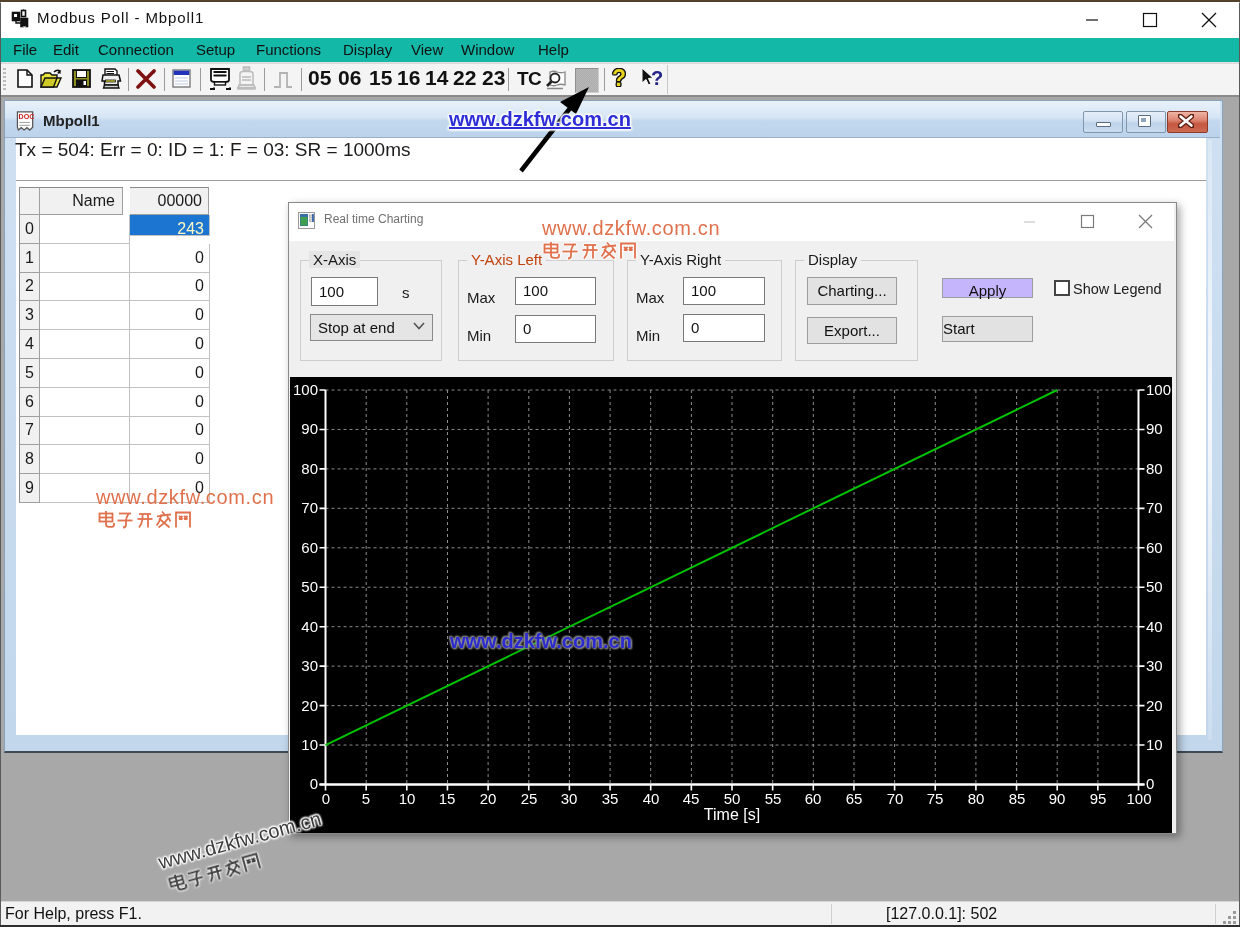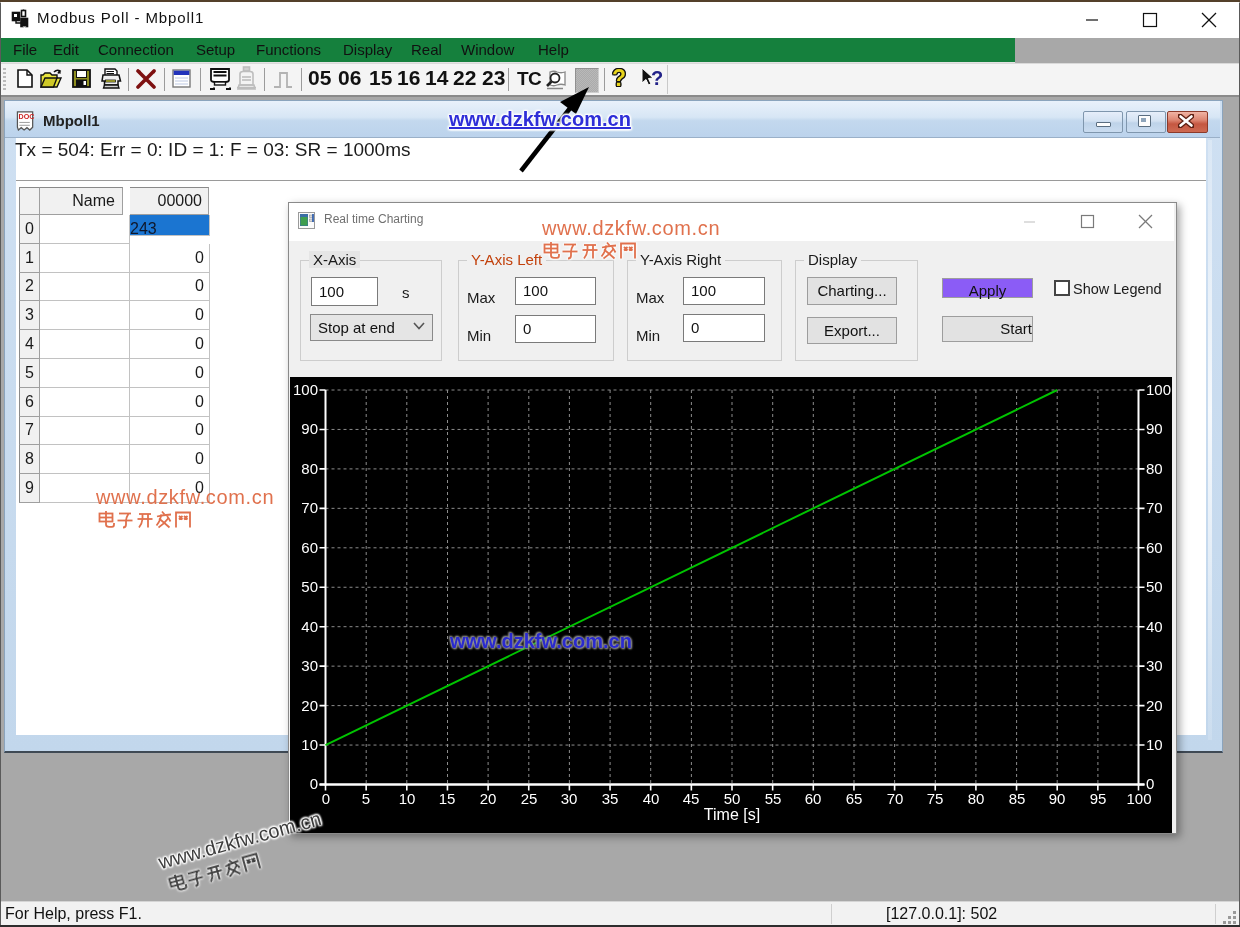--- a/index.html
+++ b/index.html
@@ -63,28 +63,28 @@
 
 <svg class="abs" style="left:1080px;top:10px;" width="150" height="20" viewBox="0 0 150 20">
  <g stroke="#111" stroke-width="1.2" fill="none">
   <line x1="6" y1="10" x2="18" y2="10"></line>
   <rect x="63.5" y="3.5" width="13" height="13"></rect>
   <line x1="122" y1="3" x2="136" y2="17"></line>
       <line x1="136" y1="3" x2="122" y2="17"></line>
  </g>
 </svg>
 
-<div class="abs" id="menubar" style="left:1px;top:38px;width:1014px;height:24px;background:#15803d;border-bottom:1px solid #e2e2e2;font-size:15px;color:#111;">
+<div class="abs" id="menubar" style="left:1px;top:38px;width:1238px;height:24px;background:#14b8a6;border-bottom:1px solid #e2e2e2;font-size:15px;color:#111;">
   <span class="abs" style="left:12px;top:3px;">File</span>
   <span class="abs" style="left:52px;top:3px;">Edit</span>
   <span class="abs" style="left:97px;top:3px;">Connection</span>
   <span class="abs" style="left:195px;top:3px;">Setup</span>
   <span class="abs" style="left:255px;top:3px;">Functions</span>
   <span class="abs" style="left:342px;top:3px;">Display</span>
-  <span class="abs" style="left:410px;top:3px;">Real</span>
+  <span class="abs" style="left:410px;top:3px;">View</span>
   <span class="abs" style="left:460px;top:3px;">Window</span>
   <span class="abs" style="left:537px;top:3px;">Help</span>
 </div>
 
 <div class="abs" id="toolbar" style="left:1px;top:63px;width:1238px;height:32px;background:#f4f4f4;border-top:1px solid #d9d9d9;"></div>
 <div class="abs" style="left:3px;top:68px;width:3px;height:22px;background:repeating-linear-gradient(#bbb 0 2px,#f4f4f4 2px 4px);"></div>
 <div id="icons">
 
 <svg class="abs" style="left:17px;top:69px;" width="16" height="19" viewBox="0 0 16 19">
   <path d="M1 1 H10 L15 6 V18 H1 Z" fill="#fff" stroke="#111" stroke-width="1.6"></path>
@@ -220,21 +220,21 @@
 <div class="abs" id="childcontent" style="left:16px;top:138px;width:1190px;height:597px;background:#ffffff;"></div>
 <div class="abs" style="left:16px;top:138px;width:1190px;height:42px;border-bottom:1px solid #9a9a9a;"></div>
 <div class="abs" style="left:15px;top:140px;font-size:19px;line-height:19px;color:#1c1c1c;">Tx = 504: Err = 0: ID = 1: F = 03: SR = 1000ms</div>
 
 <div id="grid">
 <div class="abs" style="left:19px;top:187px;width:21px;height:28px;background:#f1f1f1;border:1px solid #9f9f9f;border-top-color:#8a8a8a;border-left-color:#8a8a8a;box-sizing:border-box;"></div>
 <div class="abs" style="left:40px;top:187px;width:90px;height:28px;background:#f1f1f1;border-right:1px solid #9f9f9f;border-bottom:1px solid #9f9f9f;border-top:1px solid #8a8a8a;box-sizing:border-box;font-size:16px;color:#1a1a1a;text-align:right;line-height:26px;padding-right:7px;width:83px;">Name</div>
 <div class="abs" style="left:130px;top:187px;width:85px;height:28px;background:#f1f1f1;border-right:1px solid #9f9f9f;border-bottom:1px solid #9f9f9f;border-top:1px solid #8a8a8a;box-sizing:border-box;font-size:16px;color:#1a1a1a;text-align:right;line-height:26px;padding-right:6px;width:79px;">00000</div>
 <div class="abs" style="left:19px;top:215px;width:21px;height:29px;background:#f1f1f1;border-right:1px solid #9f9f9f;border-bottom:1px solid #9f9f9f;border-left:1px solid #8a8a8a;box-sizing:border-box;font-size:16px;color:#1a1a1a;text-align:center;line-height:27px;">0</div>
 <div class="abs" style="left:40px;top:215px;width:90px;height:29px;background:#fff;border-right:1px solid #c2c2c2;border-bottom:1px solid #c2c2c2;box-sizing:border-box;"></div>
-<div class="abs" style="left:130px;top:215px;width:85px;height:21px;background:#1b75d1;color:#0f172a;border-right:1px solid #c2c2c2;border-bottom:1px solid #c2c2c2;box-sizing:border-box;font-size:16px;line-height:27px;padding-right:5px;width:80px;">243</div>
+<div class="abs" style="left:130px;top:215px;width:85px;height:21px;background:#1b75d1;color:#fef9c3;border-right:1px solid #c2c2c2;border-bottom:1px solid #c2c2c2;box-sizing:border-box;font-size:16px;text-align:right;line-height:27px;padding-right:5px;width:80px;">243</div>
 <div class="abs" style="left:19px;top:244px;width:21px;height:29px;background:#f1f1f1;border-right:1px solid #9f9f9f;border-bottom:1px solid #9f9f9f;border-left:1px solid #8a8a8a;box-sizing:border-box;font-size:16px;color:#1a1a1a;text-align:center;line-height:27px;">1</div>
 <div class="abs" style="left:40px;top:244px;width:90px;height:29px;background:#fff;border-right:1px solid #c2c2c2;border-bottom:1px solid #c2c2c2;box-sizing:border-box;"></div>
 <div class="abs" style="left:130px;top:244px;width:85px;height:29px;background:#fff;color:#1a1a1a;border-right:1px solid #c2c2c2;border-bottom:1px solid #c2c2c2;box-sizing:border-box;font-size:16px;text-align:right;line-height:27px;padding-right:5px;width:80px;">0</div>
 <div class="abs" style="left:19px;top:273px;width:21px;height:28px;background:#f1f1f1;border-right:1px solid #9f9f9f;border-bottom:1px solid #9f9f9f;border-left:1px solid #8a8a8a;box-sizing:border-box;font-size:16px;color:#1a1a1a;text-align:center;line-height:26px;">2</div>
 <div class="abs" style="left:40px;top:273px;width:90px;height:28px;background:#fff;border-right:1px solid #c2c2c2;border-bottom:1px solid #c2c2c2;box-sizing:border-box;"></div>
 <div class="abs" style="left:130px;top:273px;width:85px;height:28px;background:#fff;color:#1a1a1a;border-right:1px solid #c2c2c2;border-bottom:1px solid #c2c2c2;box-sizing:border-box;font-size:16px;text-align:right;line-height:26px;padding-right:5px;width:80px;">0</div>
 <div class="abs" style="left:19px;top:301px;width:21px;height:29px;background:#f1f1f1;border-right:1px solid #9f9f9f;border-bottom:1px solid #9f9f9f;border-left:1px solid #8a8a8a;box-sizing:border-box;font-size:16px;color:#1a1a1a;text-align:center;line-height:27px;">3</div>
 <div class="abs" style="left:40px;top:301px;width:90px;height:29px;background:#fff;border-right:1px solid #c2c2c2;border-bottom:1px solid #c2c2c2;box-sizing:border-box;"></div>
 <div class="abs" style="left:130px;top:301px;width:85px;height:29px;background:#fff;color:#1a1a1a;border-right:1px solid #c2c2c2;border-bottom:1px solid #c2c2c2;box-sizing:border-box;font-size:16px;text-align:right;line-height:27px;padding-right:5px;width:80px;">0</div>
 <div class="abs" style="left:19px;top:330px;width:21px;height:29px;background:#f1f1f1;border-right:1px solid #9f9f9f;border-bottom:1px solid #9f9f9f;border-left:1px solid #8a8a8a;box-sizing:border-box;font-size:16px;color:#1a1a1a;text-align:center;line-height:27px;">4</div>
@@ -317,22 +317,22 @@
 <div class="abs" style="left:627px;top:260px;width:155px;height:101px;border:1px solid #cdcdcd;box-sizing:border-box;"></div>
 <div class="abs" style="left:636px;top:251px;font-size:15px;color:#1a1a1a;background:#f0f0f0;padding:0 4px;">Y-Axis Right</div>
 <div class="abs" style="left:636px;top:289px;font-size:15px;color:#1a1a1a;">Max</div>
 <div class="abs" style="left:683px;top:277px;width:89px;height:28px;background:#fff;border:1px solid #7a7a7a;box-sizing:border-box;font-size:15px;color:#111;line-height:26px;padding-left:7px;width:82px;">100</div>
 <div class="abs" style="left:636px;top:327px;font-size:15px;color:#1a1a1a;">Min</div>
 <div class="abs" style="left:683px;top:314px;width:89px;height:28px;background:#fff;border:1px solid #7a7a7a;box-sizing:border-box;font-size:15px;color:#111;line-height:26px;padding-left:7px;width:82px;">0</div>
 <div class="abs" style="left:795px;top:260px;width:123px;height:101px;border:1px solid #cdcdcd;box-sizing:border-box;"></div>
 <div class="abs" style="left:804px;top:251px;font-size:15px;color:#1a1a1a;background:#f0f0f0;padding:0 4px;">Display</div>
 <div class="abs" style="left:807px;top:277px;width:90px;height:28px;background:#e2e2e2;border:1px solid #9d9d9d;box-sizing:border-box;font-size:15px;color:#111;line-height:26px;text-align:center;">Charting...</div>
 <div class="abs" style="left:807px;top:317px;width:90px;height:27px;background:#e2e2e2;border:1px solid #9d9d9d;box-sizing:border-box;font-size:15px;color:#111;line-height:25px;text-align:center;">Export...</div>
-<div class="abs" style="left:942px;top:278px;width:91px;height:20px;background:#8b5cf6;border:1px solid #9d9d9d;box-sizing:border-box;font-size:15px;color:#111;line-height:24px;text-align:center;">Apply</div>
-<div class="abs" style="left:942px;top:316px;width:91px;height:26px;background:#e2e2e2;border:1px solid #9d9d9d;box-sizing:border-box;font-size:15px;color:#111;line-height:24px;text-align:right;">Start</div>
+<div class="abs" style="left:942px;top:278px;width:91px;height:20px;background:#c4b5fd;border:1px solid #9d9d9d;box-sizing:border-box;font-size:15px;color:#111;line-height:24px;text-align:center;">Apply</div>
+<div class="abs" style="left:942px;top:316px;width:91px;height:26px;background:#e2e2e2;border:1px solid #9d9d9d;box-sizing:border-box;font-size:15px;color:#111;line-height:24px;text-align:left;">Start</div>
 <div class="abs" style="left:1054px;top:280px;width:12px;height:12px;background:#fff;border:2px solid #454545;"></div>
 <div class="abs" style="left:1073px;top:281px;font-size:14.5px;color:#1a1a1a;">Show Legend</div>
 </div>
 
 <div id="chart" class="abs" style="left:290px;top:377px;width:882px;height:456px;background:#000;">
 <svg width="882" height="456" viewBox="0 0 882 456" style="position:absolute;left:0;top:0;" font-family="Liberation Sans">
 <path d="M76.2 13 V407.5 M116.8 13 V407.5 M157.5 13 V407.5 M198.1 13 V407.5 M238.8 13 V407.5 M279.4 13 V407.5 M320.1 13 V407.5 M360.7 13 V407.5 M401.4 13 V407.5 M442.0 13 V407.5 M482.7 13 V407.5 M523.3 13 V407.5 M564.0 13 V407.5 M604.6 13 V407.5 M645.3 13 V407.5 M685.9 13 V407.5 M726.6 13 V407.5 M767.2 13 V407.5 M807.9 13 V407.5" stroke="#8c8c8c" stroke-width="1" fill="none" stroke-dasharray="3 3"></path>
 <path d="M35.5 368.05 H848.5 M35.5 328.60 H848.5 M35.5 289.15 H848.5 M35.5 249.70 H848.5 M35.5 210.25 H848.5 M35.5 170.80 H848.5 M35.5 131.35 H848.5 M35.5 91.90 H848.5 M35.5 52.45 H848.5 M35.5 13.00 H848.5" stroke="#8c8c8c" stroke-width="1" fill="none" stroke-dasharray="3 3"></path>
 <line x1="35.5" y1="13.0" x2="35.5" y2="408.5" stroke="#fff" stroke-width="2"></line>
 <line x1="848.5" y1="13.0" x2="848.5" y2="408.5" stroke="#fff" stroke-width="2"></line>

